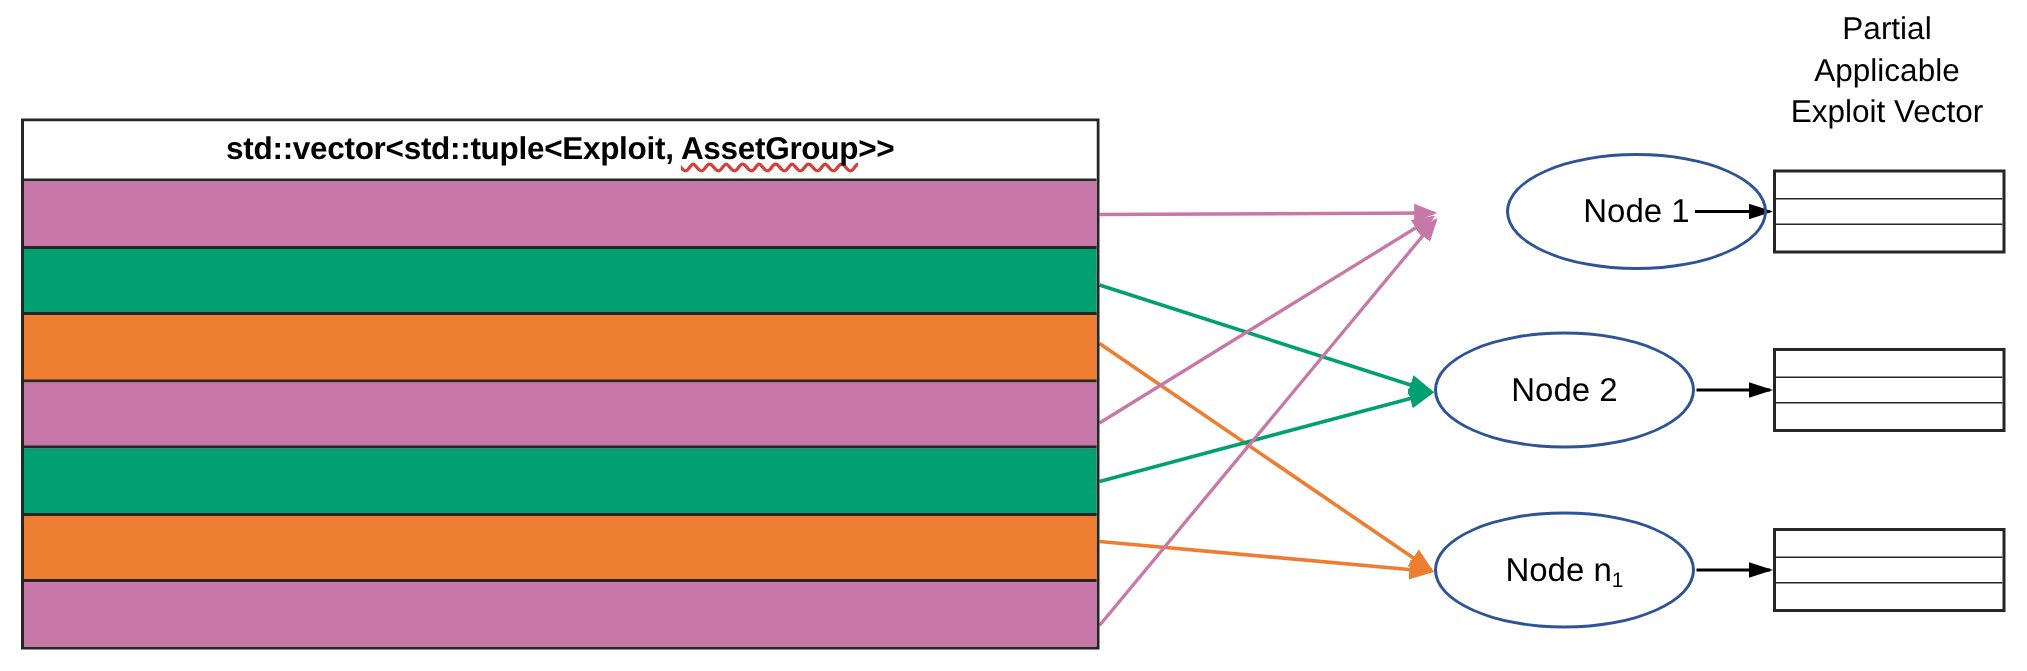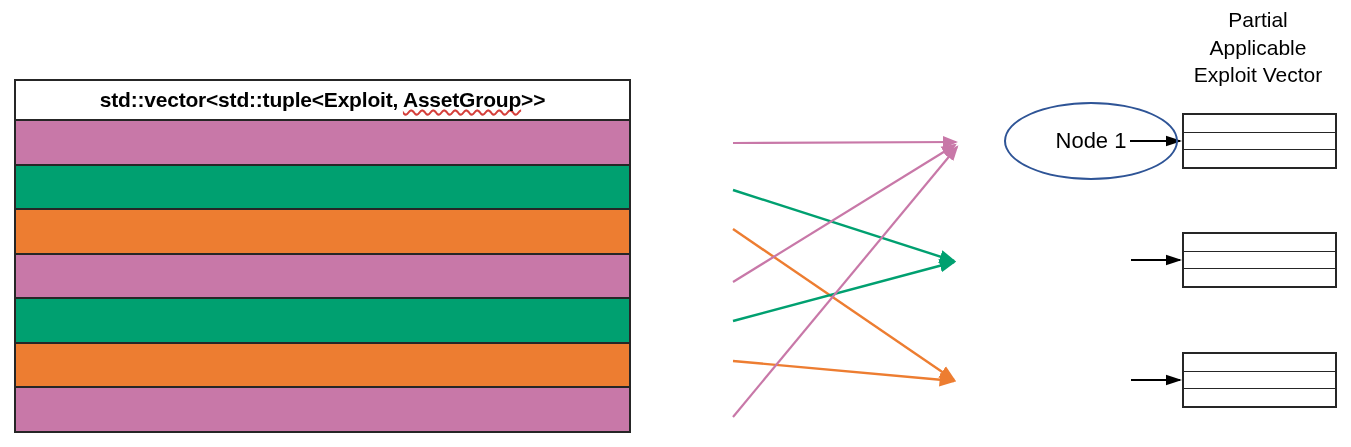--- a/index.html
+++ b/index.html
@@ -14,21 +14,21 @@
     background: #ffffff;
     overflow: hidden;
     font-family: "Liberation Sans", sans-serif;
   }
 
   
   #vector-table {
     position: absolute;
     left: 14px;
     top: 79px;
-    width: 617px;
+    width: 719px;
     height: 354px;
     border: 2px solid #262626;
     box-sizing: border-box;
     display: flex;
     flex-direction: column;
   }
   #vector-header {
     flex: 0 0 40px;
     background: #ffffff;
     border-bottom: 2px solid #262626;
@@ -170,20 +170,26 @@
     <div class="vrow" style="background: rgb(237, 125, 49);"></div>
     <div class="vrow" style="background: rgb(200, 120, 168);"></div>
     <div class="vrow" style="background: rgb(0, 160, 112);"></div>
     <div class="vrow" style="background: rgb(237, 125, 49);"></div>
     <div class="vrow" style="background: rgb(200, 120, 168);"></div>
   </div>
 
   <div class="node" id="node-1">
     <span class="node-label"><span>Node 1</span></span>
   </div>
+  <div class="node" id="node-2">
+    <span class="node-label"><span>Node 2</span></span>
+  </div>
+  <div class="node" id="node-n">
+    <span class="node-label"><span>Node n</span><sub>1</sub></span>
+  </div>
 
   <div id="right-caption">
     <div>Partial</div>
     <div>Applicable</div>
     <div>Exploit Vector</div>
   </div>
 
   <div class="mini-table" id="mini-table-1">
     <div class="mini-row"></div>
     <div class="mini-row"></div>

